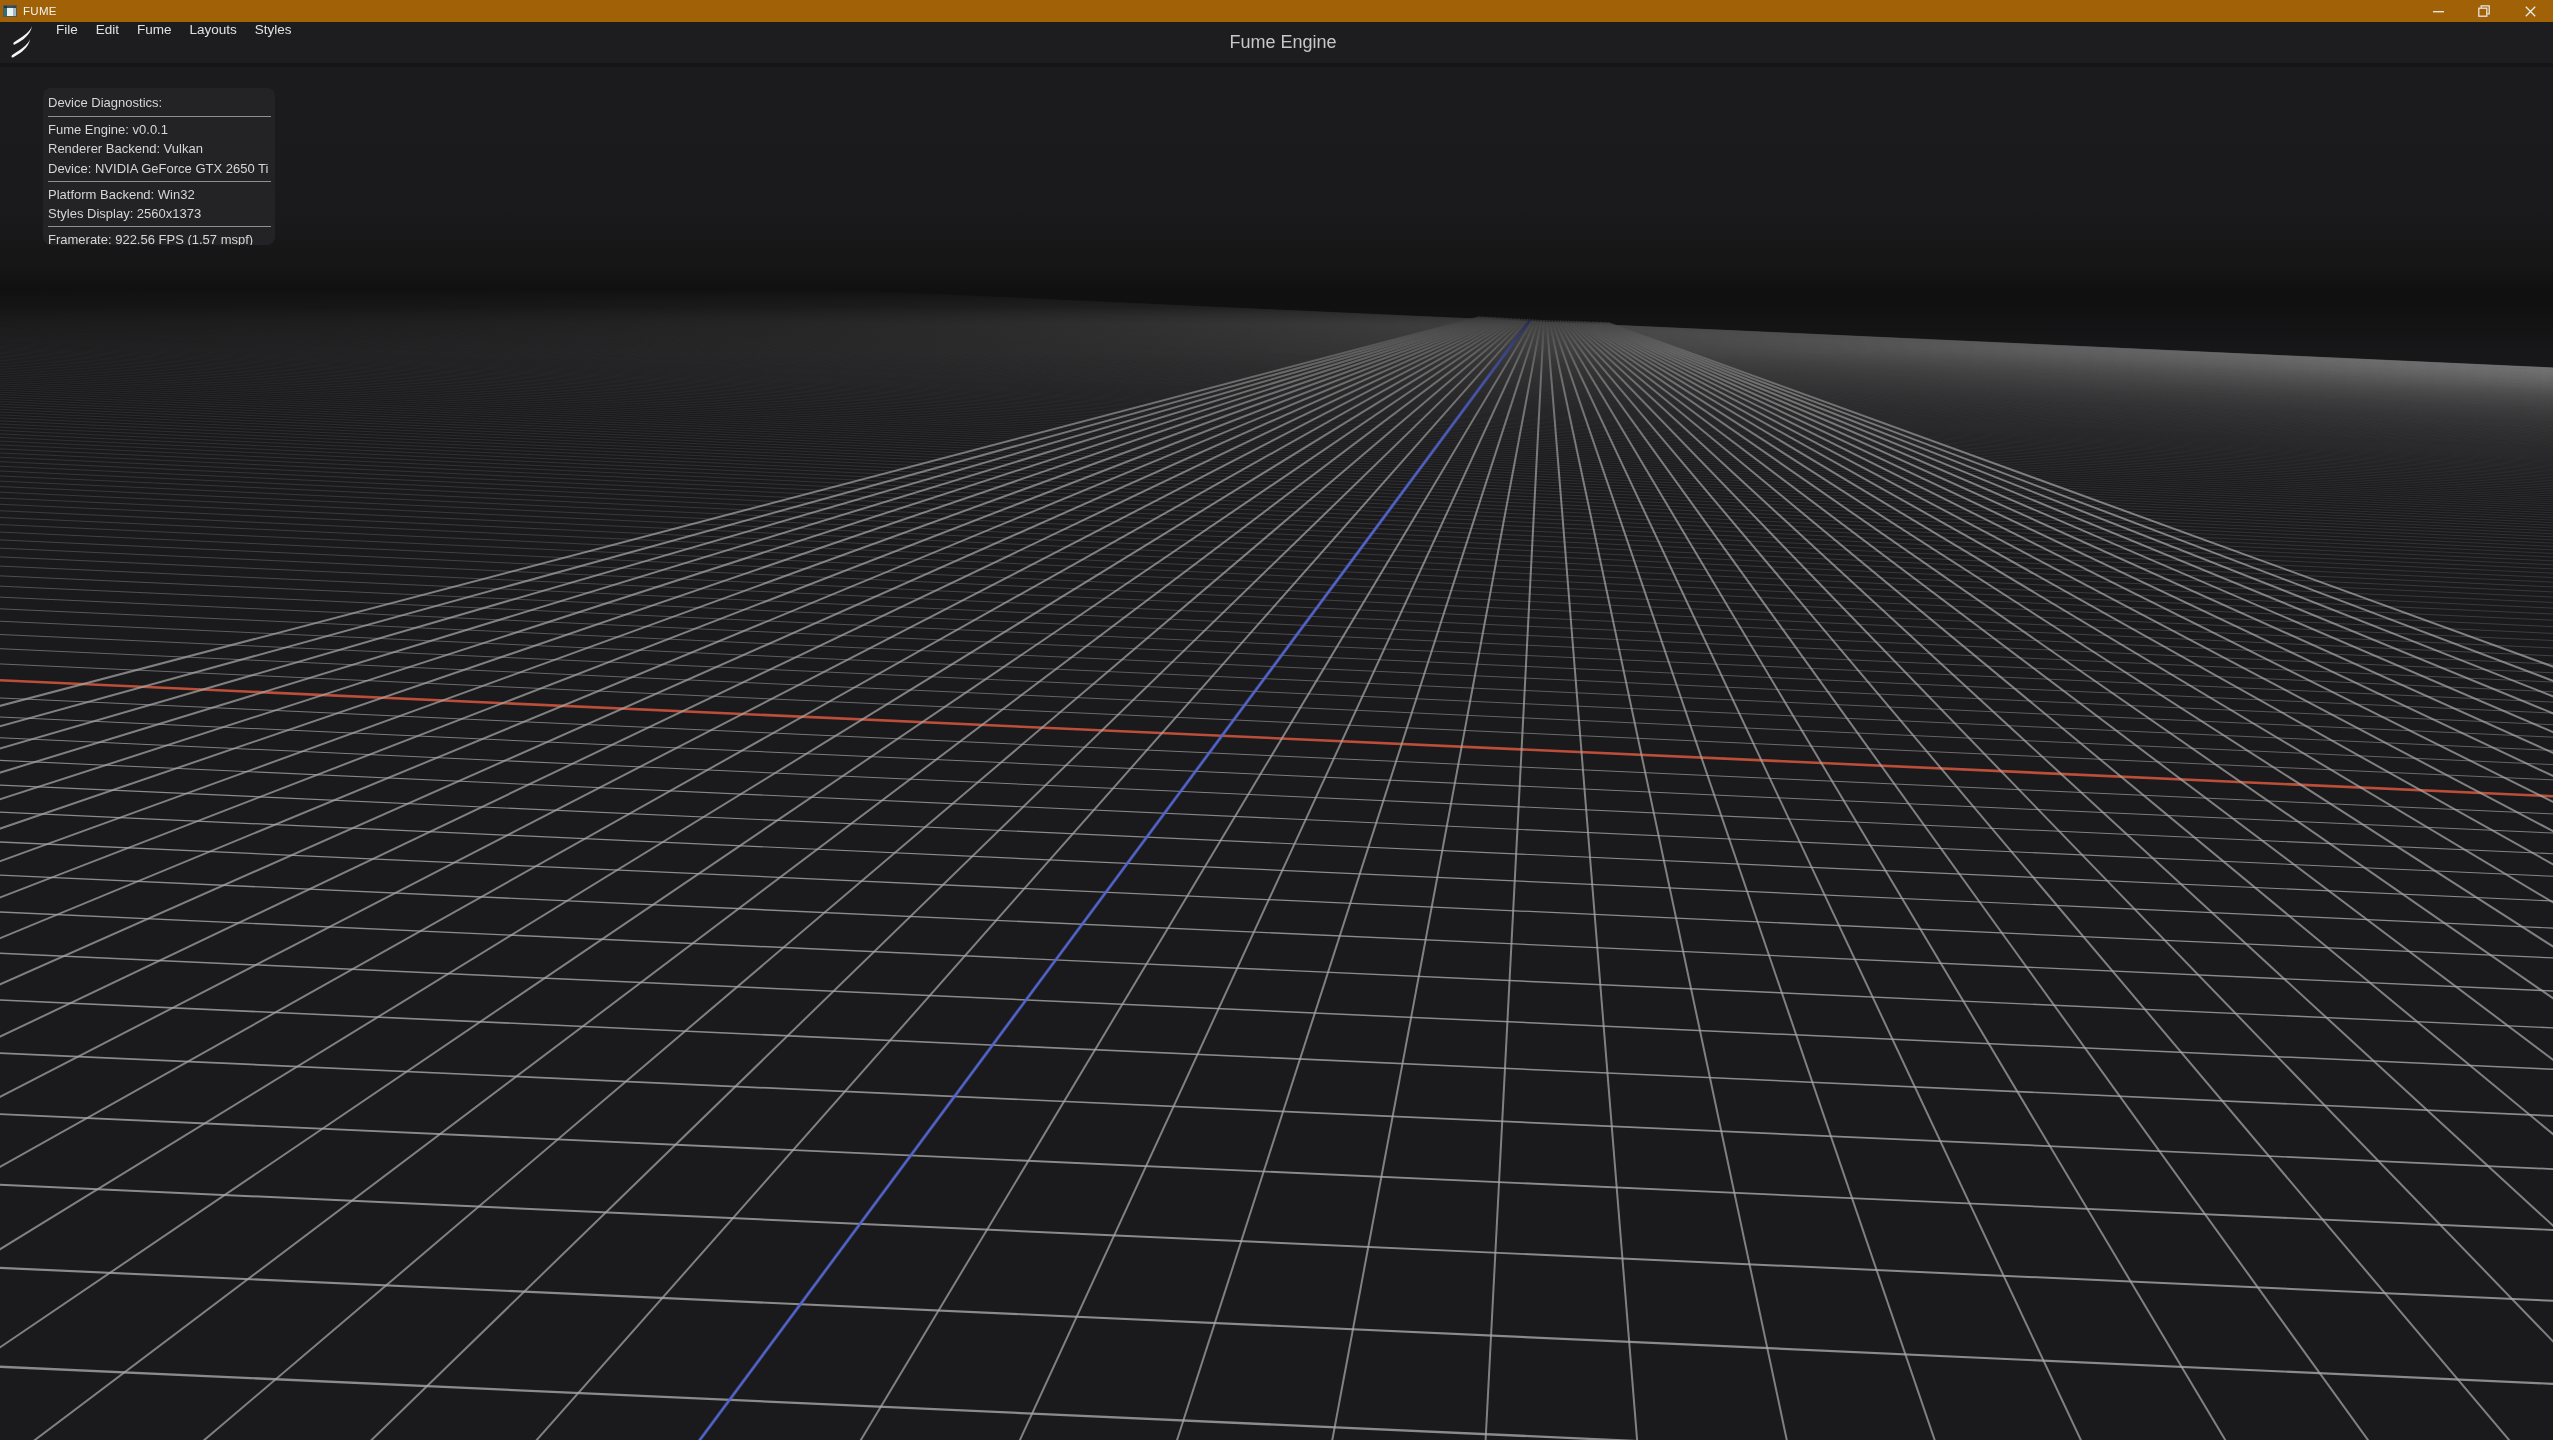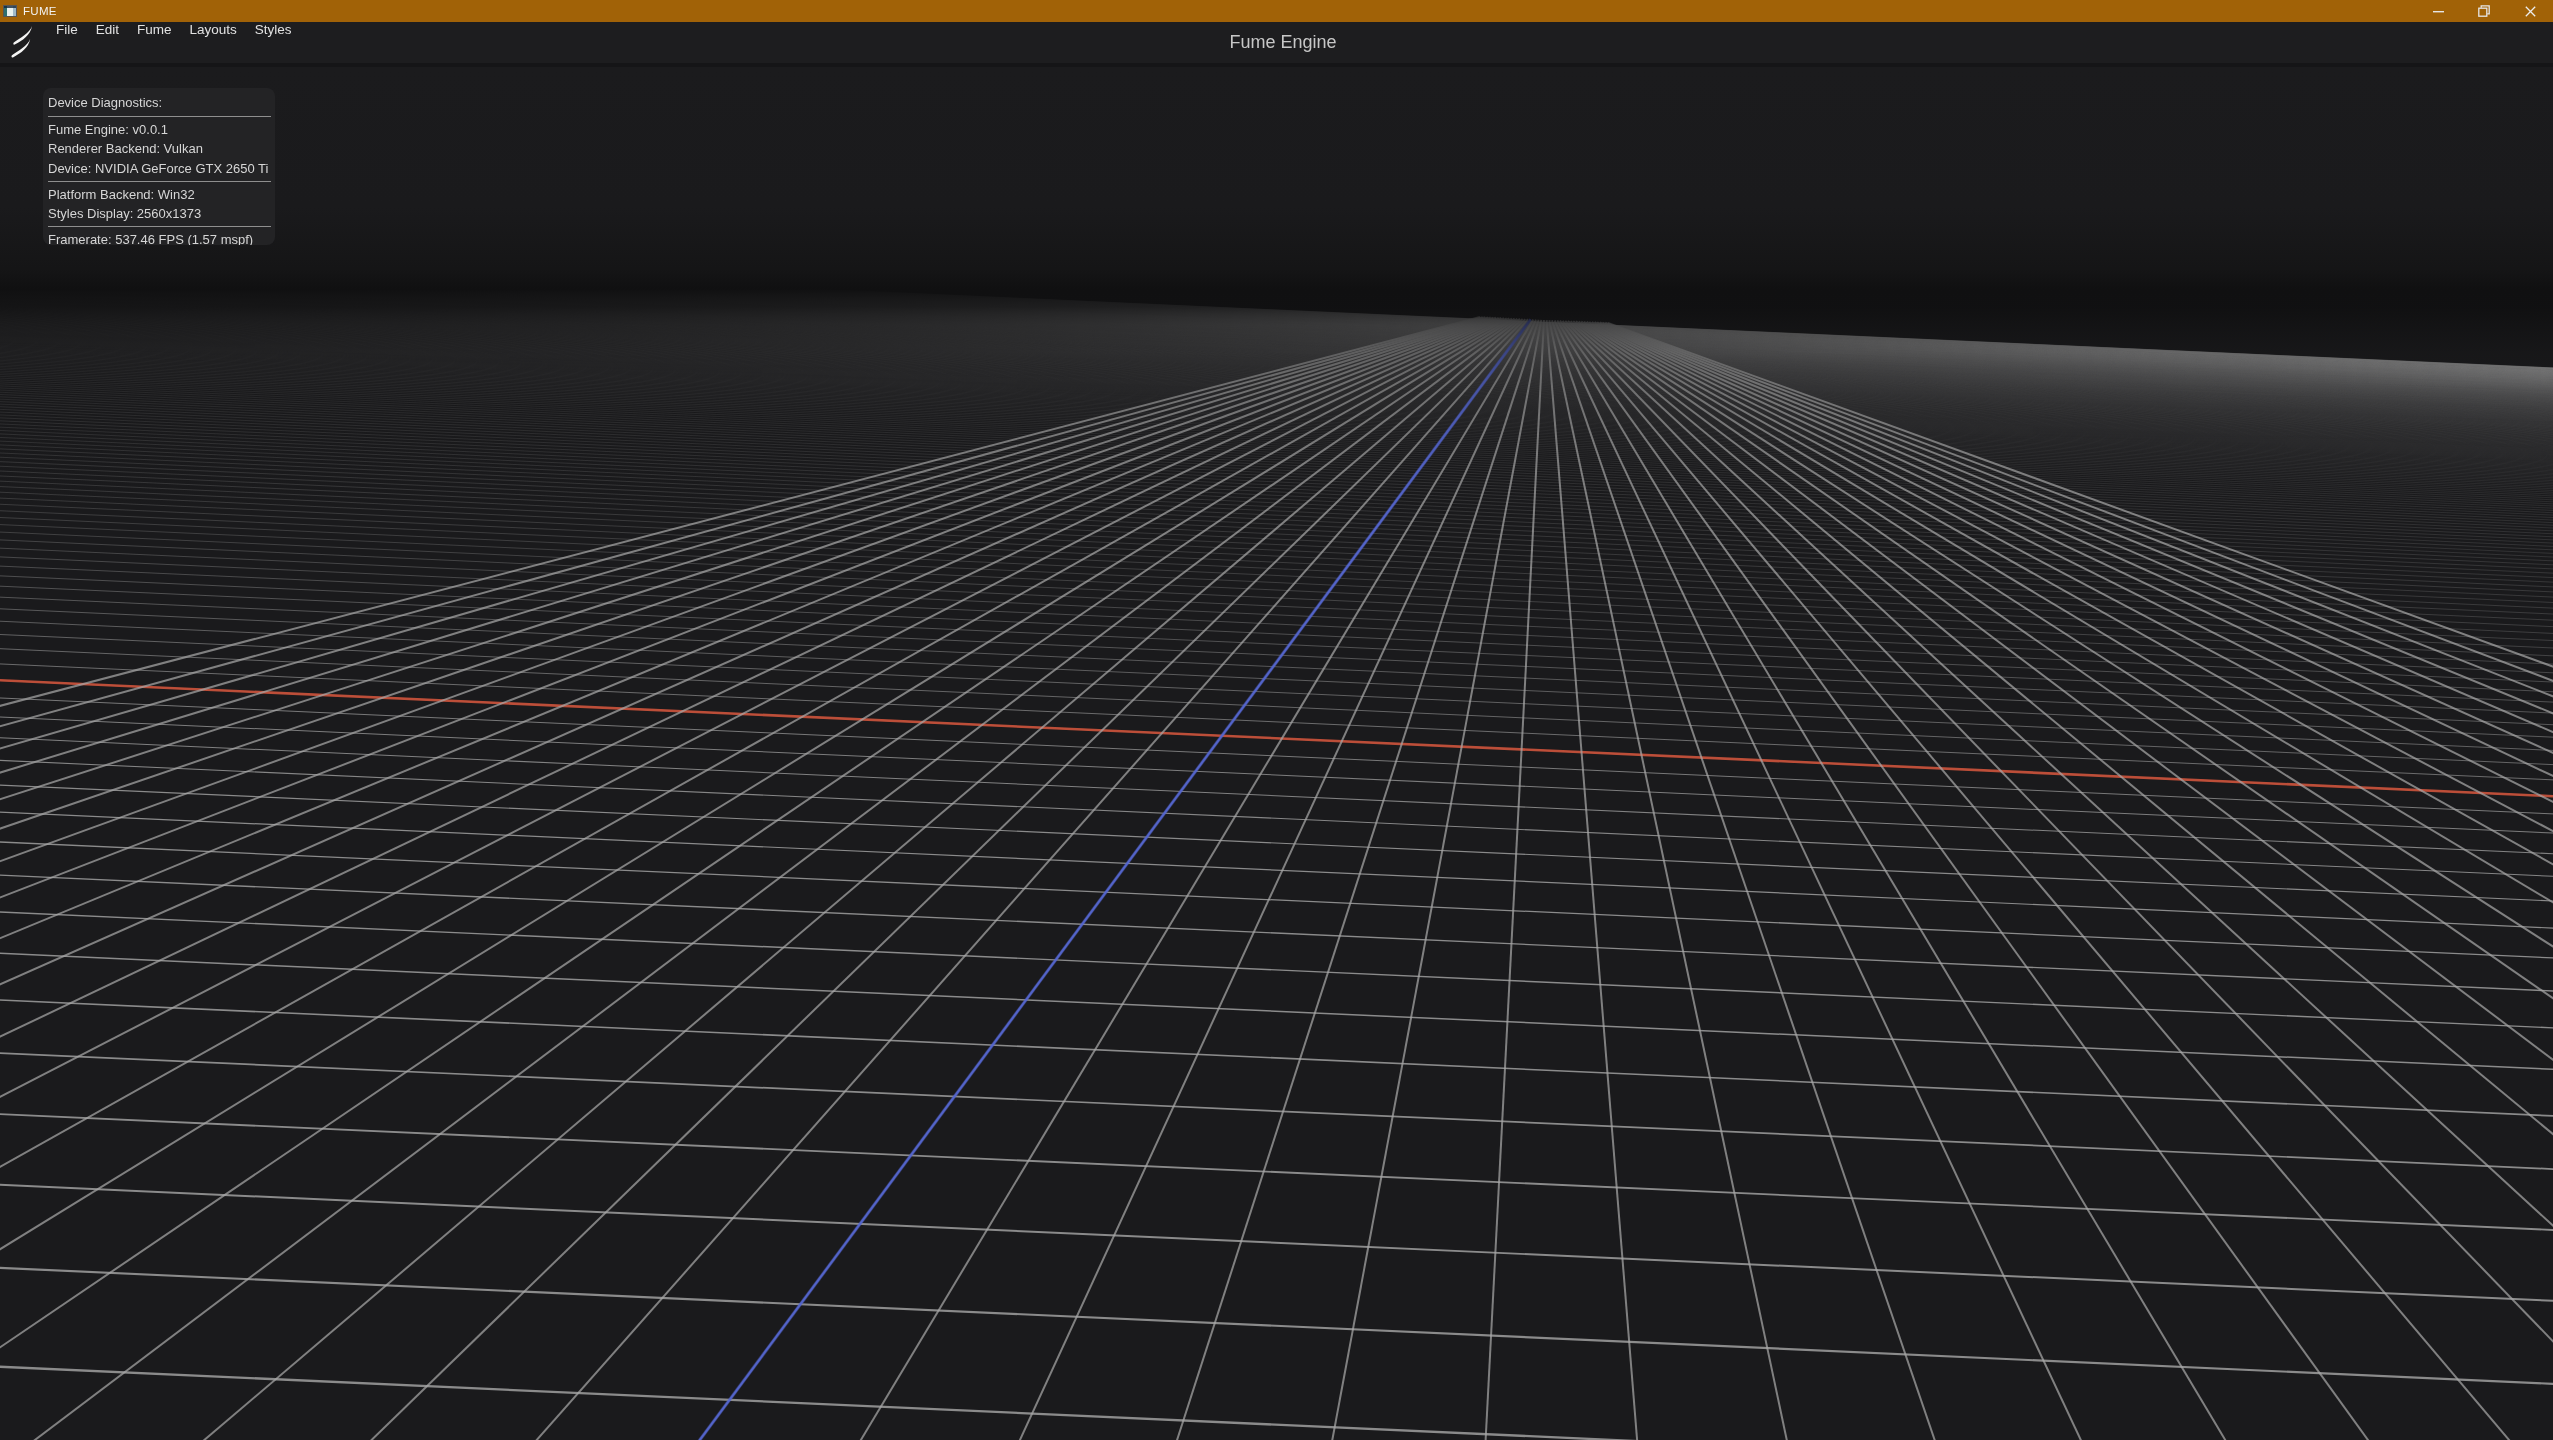--- a/index.html
+++ b/index.html
@@ -686,14 +686,14 @@
 <div class="diag">
   <div class="row title-row">Device Diagnostics:</div>
   <hr>
   <div class="row">Fume Engine: v0.0.1</div>
   <div class="row">Renderer Backend: Vulkan</div>
   <div class="row">Device: NVIDIA GeForce GTX 2650 Ti</div>
   <hr>
   <div class="row">Platform Backend: Win32</div>
   <div class="row">Styles Display: 2560x1373</div>
   <hr>
-  <div class="row">Framerate: 537.46 FPS (1.57 mspf)</div>
+  <div class="row">Framerate: 922.56 FPS (1.57 mspf)</div>
 </div>
 
 </body></html>

